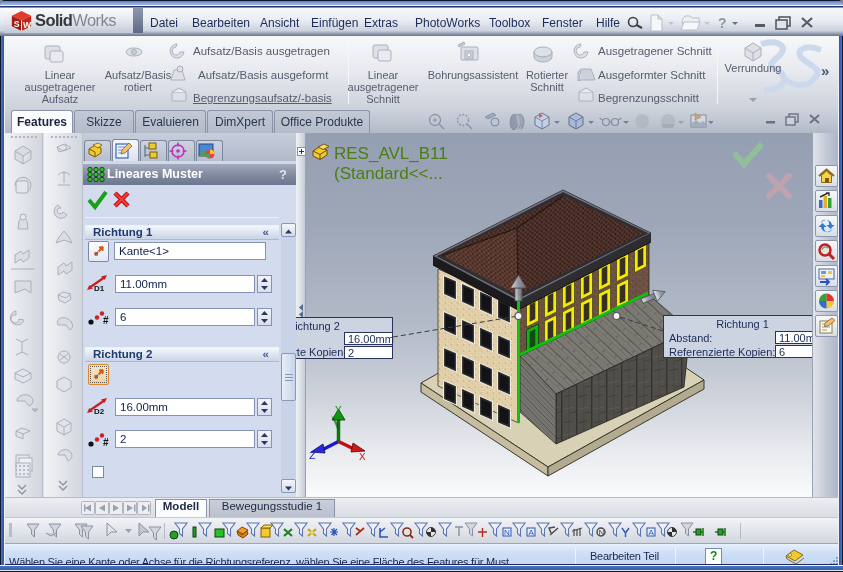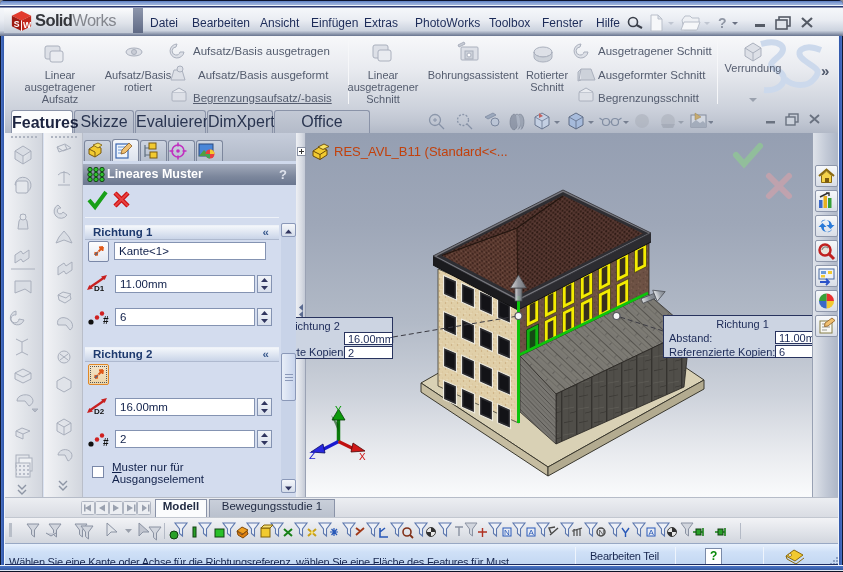--- a/index.html
+++ b/index.html
@@ -22,21 +22,21 @@
   background:linear-gradient(#f7f8fa, #e9ebf0 45%, #d7dbe3 80%, #cdd2dc 100%); }
 .rib-big { position:absolute; text-align:center; font-size:11px; color:#545c6e; line-height:12px; }
 .rib-small { position:absolute; font-size:11.5px; color:#545c6e;text-align:right; }
 .rib-sep { position:absolute; top:2px; height:66px; width:1px; background:#b9bec9; border-right:1px solid #f6f7f9; }
 
 
 #tabrow { position:absolute; left:3px; top:108px; width:837px; height:25px;
   background:linear-gradient(#cdd2dc, #bfc5d1 60%, #b2b9c7 100%); }
 .ftab { position:absolute; top:2px; height:23px; border:1px solid #8a93a8; border-bottom:none;
   border-radius:3px 3px 0 0; background:linear-gradient(#c3c9d5,#b4bbc9); color:#2a3550;
-  font-size:16px; text-align:center; }
+  font-size:12px; text-align:center; }
 .ftab.active { background:#fbfcfd; font-weight:bold; color:#1c2440; z-index:2; }
 
 
 #main { position:absolute; left:0px; top:133px; width:843px; height:364px; background:#dbe3f2; }
 
 
 .ltb { position:absolute; top:0; height:364px; background:linear-gradient(90deg,#f2f3f6,#e2e5ea 50%,#d2d6de); border-right:1px solid #b9bec9; }
 
 
 #panel { position:absolute; left:83px; top:0; width:213px; height:364px; background:#cfd9ec; z-index:3; }
@@ -501,21 +501,21 @@
 
     <div class="abs" style="left:292px;top:7px;width:220px;height:20px;z-index:2;">
       <div class="abs" style="left:5px;top:7px;width:9px;height:9px;background:#fff;border:1px solid #8a92a4;"></div>
       <div class="abs" style="left:7px;top:11px;width:5px;height:1px;background:#333;"></div>
       <div class="abs" style="left:9px;top:9px;width:1px;height:5px;background:#333;"></div>
       <svg class="abs" style="left:18px;top:2px;" width="20" height="19" viewBox="0 0 20 19">
         <path d="M3,9 l7,-4.5 7,3.5 0,5 -7,4.5 -7,-3.5 z" fill="#f2ca30" stroke="#6a4a08" stroke-width="1"></path>
         <path d="M3,9 l7,3.5 0,5 M10,12.5 l7,-4.5" fill="none" stroke="#6a4a08" stroke-width="1"></path>
         <path d="M8,5 l6,-3 5,2.5 -6,3 z" fill="#f8e060" stroke="#6a4a08" stroke-width="0.9"></path>
       </svg>
-      <span class="abs" style="left:42px;top:4px;font-size:13px;color:#c2410c;">RES_AVL_B11  (Standard&lt;&lt;...</span>
+      <span class="abs" style="left:42px;top:4px;font-size:17px;color:#4d7c0f;">RES_AVL_B11  (Standard&lt;&lt;...</span>
     </div>
 
     <div class="abs" style="left:234px;top:184px;width:159px;height:42px;background:#ccd4e2;border:1px solid #28335e;z-index:2;font-size:11px;color:#1c2a58;">
       <div style="position:absolute;left:0;top:2px;width:100%;text-align:center;">Richtung 2</div>
       <div style="position:absolute;left:109px;top:14px;width:49px;height:13px;background:#fff;border:1px solid #28335e;padding:0 0 0 3px;">16.00mm</div>
       <div style="position:absolute;left:5px;top:28px;">Referenzierte Kopien:</div>
       <div style="position:absolute;left:109px;top:28px;width:49px;height:13px;background:#fff;border:1px solid #28335e;padding:0 0 0 3px;">2</div>
     </div>
     <div class="abs" style="left:663px;top:182px;width:159px;height:43px;background:#ccd4e2;border:1px solid #28335e;z-index:2;font-size:11px;color:#1c2a58;">
       <div style="position:absolute;left:0;top:2px;width:100%;text-align:center;">Richtung 1</div>
@@ -640,21 +640,20 @@
           <circle cx="15" cy="6.5" r="2.2" fill="#d02020"></circle>
           <text x="16" y="17" font-size="10" font-weight="bold" fill="#101010" font-family="Liberation Sans">#</text>
         </svg>
         <div class="pinput" style="top:245px;">2</div>
         <div class="spin" style="top:245px;"><svg width="13" height="16" viewBox="0 0 13 16">
               <path d="M3,6 l3.5,-4 3.5,4 z" fill="#30355f"></path>
               <path d="M3,10 l3.5,4 3.5,-4 z" fill="#30355f"></path>
             </svg></div>
 
         <div class="abs" style="left:9px;top:281px;width:12px;height:12px;background:#fff;border:1px solid #7a88a8;"></div>
-        <div class="abs" style="left:29px;top:277px;font-size:11.5px;color:#10204a;line-height:11.5px;"><span style="text-decoration:underline;">M</span>uster nur für<br>Ausgangselement</div>
 
         <div class="abs" style="left:198px;top:38px;width:15px;height:270px;background:#c8d3e8;">
           <div class="abs" style="left:0;top:0;width:15px;height:14px;background:linear-gradient(#f4f6fa,#d4dcea);border:1px solid #8a98b8;border-radius:2px;"><svg width="13" height="12" viewBox="0 0 13 12">
                 <path d="M3,7.5 l3.5,-4 3.5,4 z" fill="#30355f"></path>
               </svg></div>
           <div class="abs" style="left:0;top:256px;width:15px;height:14px;background:linear-gradient(#f4f6fa,#d4dcea);border:1px solid #8a98b8;border-radius:2px;"><svg width="13" height="12" viewBox="0 0 13 12">
                 <path d="M3,4.5 l3.5,4 3.5,-4 z" fill="#30355f"></path>
               </svg></div>
           <div class="abs" style="left:0;top:130px;width:15px;height:48px;background:linear-gradient(90deg,#e8eef8,#c8d4ec);border:1px solid #8a98b8;border-radius:2px;">
             <div style="position:absolute;left:3px;top:20px;width:8px;height:1px;background:#8a98b8;"></div>

